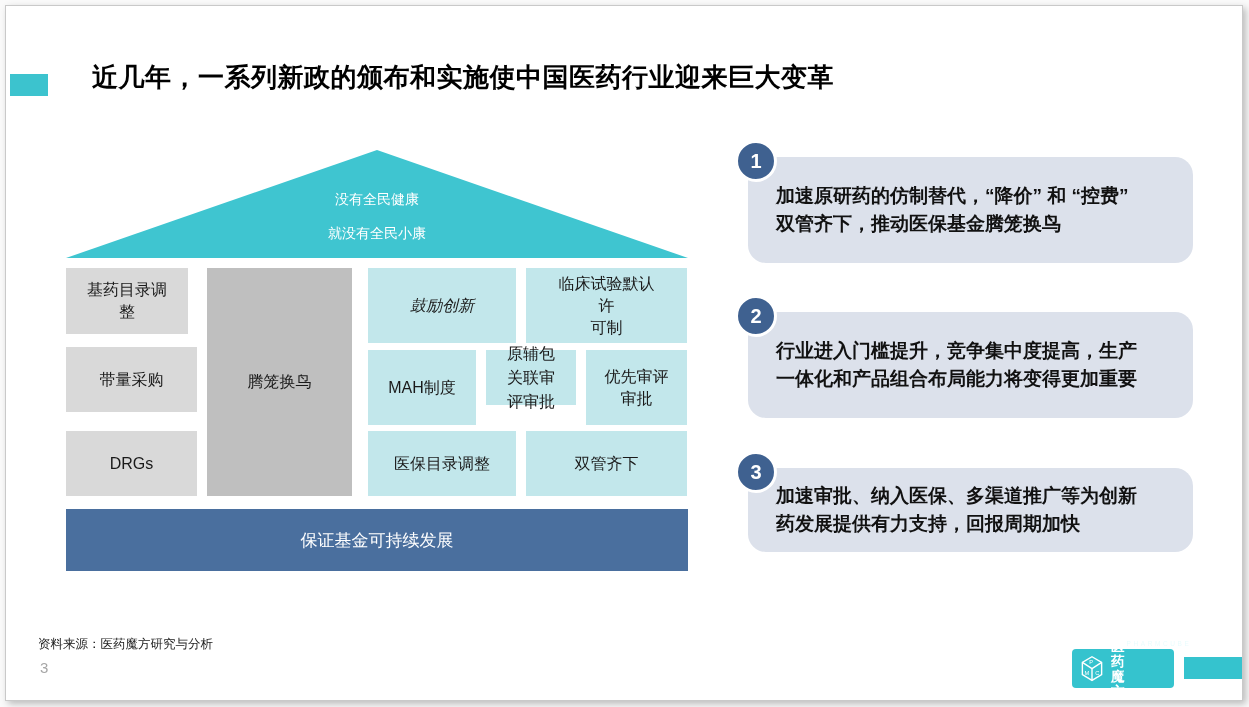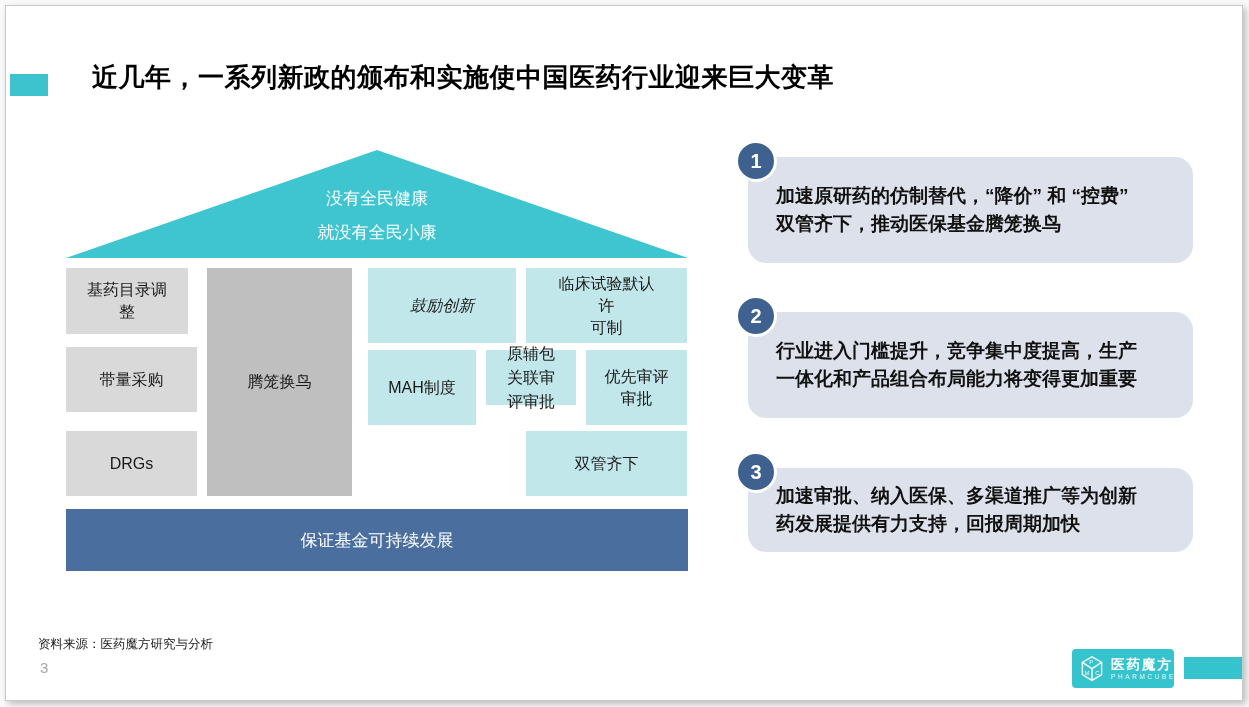--- a/index.html
+++ b/index.html
@@ -21,21 +21,21 @@
     font-size:26px;font-weight:bold;color:#000;letter-spacing:.5px;white-space:nowrap;
   }
   
   .roof{
     position:absolute;left:60px;top:144px;width:622px;height:108px;
     background:#3fc5d0;
     clip-path:polygon(50% 0,100% 100%,0 100%);
   }
   .roof-caption{
     position:absolute;left:0;right:0;bottom:8px;
-    text-align:center;color:#ffffff;font-size:17px;line-height:34px;
+    text-align:center;color:#ffffff;font-size:14px;line-height:34px;
   }
   
   .pbox{
     position:absolute;display:flex;align-items:center;justify-content:center;
     text-align:center;font-size:16px;line-height:22px;color:#1a1a1a;
   }
   .pbox.grey-light{background:#d9d9d9;}
   .pbox.grey-dark{background:#bfbfbf;}
   .pbox.teal{background:#c2e7eb;}
   .base-bar{
@@ -103,20 +103,23 @@
   <div class="pbox teal" style="left:362px;top:344px;width:108px;height:75px;">
       <span>MAH制度</span>
     </div>
   <div class="pbox teal" style="left:480px;top:344px;width:90px;height:55px;line-height:24px;">
       <span>原辅包<br>关联审<br>评审批</span>
     </div>
   <div class="pbox teal" style="left:580px;top:344px;width:101px;height:75px;">
       <span>优先审评<br>审批</span>
     </div>
 
+  <div class="pbox teal" style="left:362px;top:425px;width:148px;height:65px;">
+      <span>医保目录调整</span>
+    </div>
   <div class="pbox teal" style="left:520px;top:425px;width:161px;height:65px;">
       <span>双管齐下</span>
     </div>
 
   <div class="base-bar">
       <span>保证基金可持续发展</span>
     </div>
 
   <div class="card" style="top:151px;height:106px;">
     <div class="card-text"><span>加速原研药的仿制替代，“降价” 和 “控费”<br>双管齐下，推动医保基金腾笼换鸟</span></div>
@@ -146,20 +149,20 @@
     <span style="display:inline-flex;">
       <svg width="28" height="30" viewBox="0 0 32 34" fill="none">
         <path d="M16 3 L27 9.5 L27 23.5 L16 30 L5 23.5 L5 9.5 Z" stroke="#ffffff" stroke-width="1.6" fill="none"></path>
         <path d="M5 9.5 L16 16.5 L27 9.5" stroke="#ffffff" stroke-width="1.6" fill="none"></path>
         <path d="M16 16.5 L16 30" stroke="#ffffff" stroke-width="1.6" fill="none"></path>
         <text x="15" y="11" font-size="6.5" fill="#ffffff" text-anchor="middle" font-family="Liberation Sans, sans-serif">P</text>
         <text x="10" y="24" font-size="6.5" fill="#ffffff" text-anchor="middle" font-family="Liberation Sans, sans-serif">M</text>
         <text x="22" y="24" font-size="6.5" fill="#ffffff" text-anchor="middle" font-family="Liberation Sans, sans-serif">C</text>
       </svg>
     </span>
-    <span style="display:flex;flex-direction:column;justify-content:space-between;">
+    <span style="display:flex;flex-direction:row;justify-content:space-between;">
       <span class="logo-text-cn">医药魔方</span>
       <span class="logo-text-en">PHARMCUBE</span>
     </span>
   </div>
   <div class="logo-strip"></div>
 
 </div>
 
 </body></html>

